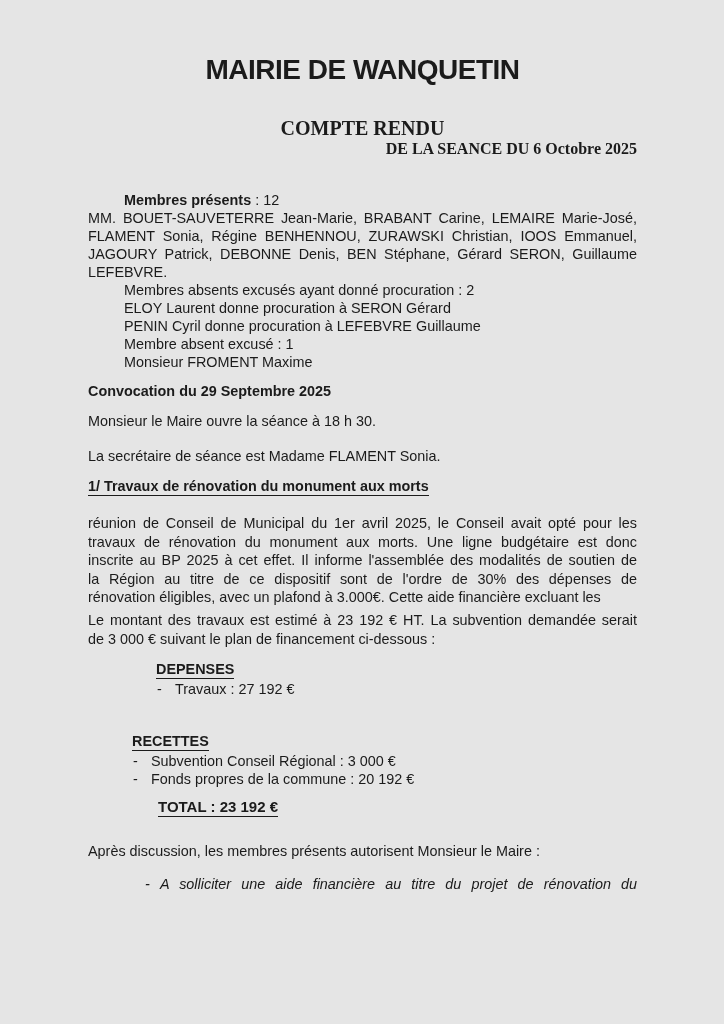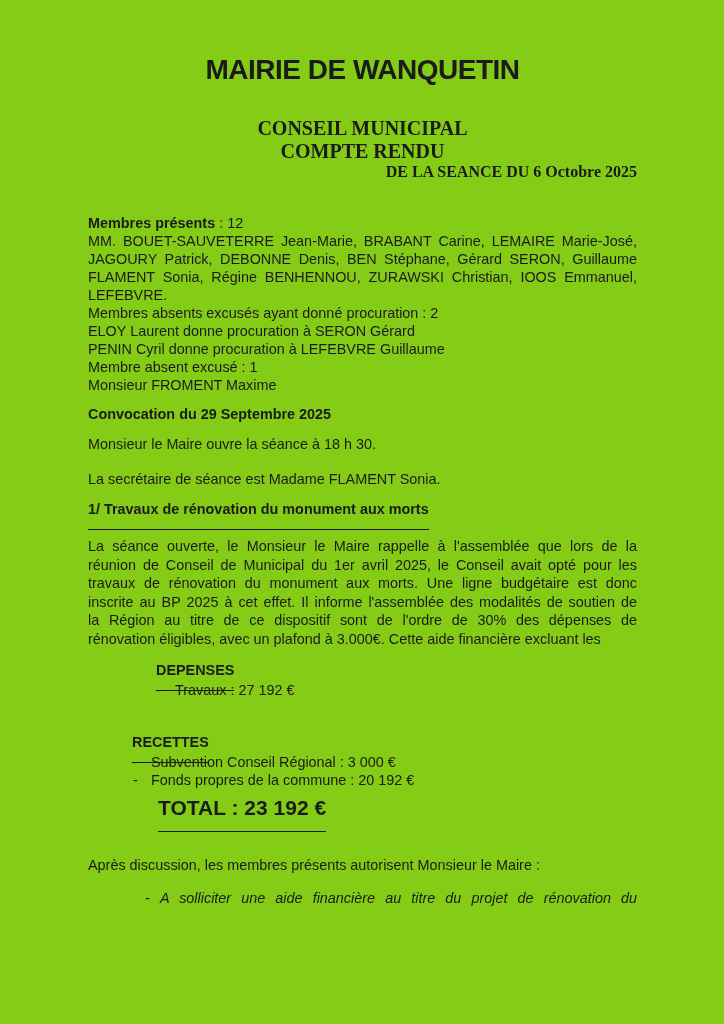--- a/index.html
+++ b/index.html
@@ -4,21 +4,21 @@
 <style>
   html, body {
     margin: 0;
     padding: 0;
     background: #ffffff;
   }
   .page {
     position: relative;
     width: 724px;
     height: 1024px;
-    background: #84cc16;
+    background: #e5e5e5;
     overflow: hidden;
     color: #1b1b1b;
     font-family: "Liberation Sans", "DejaVu Sans", sans-serif;
     font-size: 14.4px;
   }
   .content {
     position: absolute;
     left: 88px;
     top: 0;
     width: 549px;
@@ -38,37 +38,37 @@
     margin-top: 37px;
     text-align: center;
     font-family: "Liberation Serif", "DejaVu Serif", serif;
     font-weight: bold;
   }
   .sub1 { font-size: 20px; line-height: 23px; }
   .sub2 { font-size: 20px; line-height: 22px; }
   .sub3 { font-size: 16px; line-height: 19px; text-align: right; }
 
   .attendance { margin-top: 33px; }
-  .line { line-height: 18px; }
+  .line { line-height: 18px; margin-left: 36px; }
   .jline {
     line-height: 18px;
     text-align: justify;
     text-align-last: justify;
   }
   .jlist .jline:last-child { text-align-last: left; }
   .jlist.keep-just .jline:last-child { text-align-last: justify; }
 
   .convocation { margin-top: 11px; line-height: 18px; font-weight: bold; }
   .opening     { margin-top: 12px; line-height: 18px; }
   .secretary   { margin-top: 17px; line-height: 18px; }
 
   .sec-heading { margin-top: 12px; line-height: 18px; font-weight: bold; }
   .hu {
     border-bottom: 1.6px solid #1b1b1b;
-    padding-bottom: 12px;
+    padding-bottom: 1px;
   }
 
   .para  { margin-top: 19px; }
   .para2 { margin-top: 4px; }
   .para .jline, .para2 .jline { line-height: 18.6px; }
 
   .fin-block { margin-left: 68px; }
   .dep { margin-top: 12px; }
   .rec { margin-top: 34px; margin-left: 44px; }
   .fin-heading { line-height: 18px; font-weight: bold; }
@@ -81,23 +81,23 @@
   .hang::before {
     content: "-";
     position: absolute;
     left: 1px;
   }
   .total-line {
     margin-top: 9px;
     margin-left: 70px;
     line-height: 20px;
     font-weight: bold;
-    font-size: 21px;
+    font-size: 15px;
   }
-  .apres { margin-top: 38px; line-height: 18px; }
+  .apres { margin-top: 25px; line-height: 18px; }
   .decision {
     margin-top: 15px;
     margin-left: 57px;
     font-style: italic;
   }
   .decision .jline.hang2 {
     position: relative;
     padding-left: 15px;
     line-height: 18px;
   }
@@ -109,33 +109,32 @@
 </style>
 </head>
 <body>
 
 <div class="page">
   <div class="content">
 
     <div class="doc-title">MAIRIE DE WANQUETIN</div>
 
     <div class="subtitle-block">
-      <div class="sub1">CONSEIL MUNICIPAL</div>
       <div class="sub2">COMPTE RENDU</div>
       <div class="sub3">DE LA SEANCE DU 6 Octobre 2025</div>
     </div>
 
     <div class="attendance">
       <div class="line">
         <span class="b">Membres présents</span><span> : 12</span>
       </div>
       <div class="jlist">
           <div class="jline">MM. BOUET-SAUVETERRE Jean-Marie, BRABANT Carine, LEMAIRE Marie-José,</div>
+          <div class="jline">FLAMENT Sonia, Régine BENHENNOU, ZURAWSKI Christian, IOOS Emmanuel,</div>
           <div class="jline">JAGOURY Patrick, DEBONNE Denis, BEN Stéphane, Gérard SERON, Guillaume</div>
-          <div class="jline">FLAMENT Sonia, Régine BENHENNOU, ZURAWSKI Christian, IOOS Emmanuel,</div>
           <div class="jline">LEFEBVRE.</div>
         </div>
       <div>
           <div class="line">Membres absents excusés ayant donné procuration : 2</div>
           <div class="line">ELOY Laurent donne procuration à SERON Gérard</div>
           <div class="line">PENIN Cyril donne procuration à LEFEBVRE Guillaume</div>
           <div class="line">Membre absent excusé : 1</div>
           <div class="line">Monsieur FROMENT Maxime</div>
         </div>
     </div>
@@ -144,28 +143,31 @@
 
     <div class="opening">Monsieur le Maire ouvre la séance à 18 h 30.</div>
 
     <div class="secretary">La secrétaire de séance est Madame FLAMENT Sonia.</div>
 
     <div class="sec-heading">
       <span class="hu">1/ Travaux de rénovation du monument aux morts</span>
     </div>
 
     <div class="para jlist">
-        <div class="jline">La séance ouverte, le Monsieur le Maire rappelle à l'assemblée que lors de la</div>
         <div class="jline">réunion de Conseil de Municipal du 1er avril 2025, le Conseil avait opté pour les</div>
         <div class="jline">travaux de rénovation du monument aux morts. Une ligne budgétaire est donc</div>
         <div class="jline">inscrite au BP 2025 à cet effet. Il informe l'assemblée des modalités de soutien de</div>
         <div class="jline">la Région au titre de ce dispositif sont de l'ordre de 30% des dépenses de</div>
         <div class="jline">rénovation éligibles, avec un plafond à 3.000€. Cette aide financière excluant les</div>
       </div>
 
+    <div class="para2 jlist">
+        <div class="jline">Le montant des travaux est estimé à 23 192 € HT. La subvention demandée serait</div>
+        <div class="jline">de 3 000 € suivant le plan de financement ci-dessous :</div>
+      </div>
 
     <div class="fin-block dep">
       <div class="fin-heading">
         <span class="hu">DEPENSES</span>
       </div>
       <div class="fin-items">
           <div class="hang">Travaux : 27 192 €</div>
         </div>
     </div>
 

